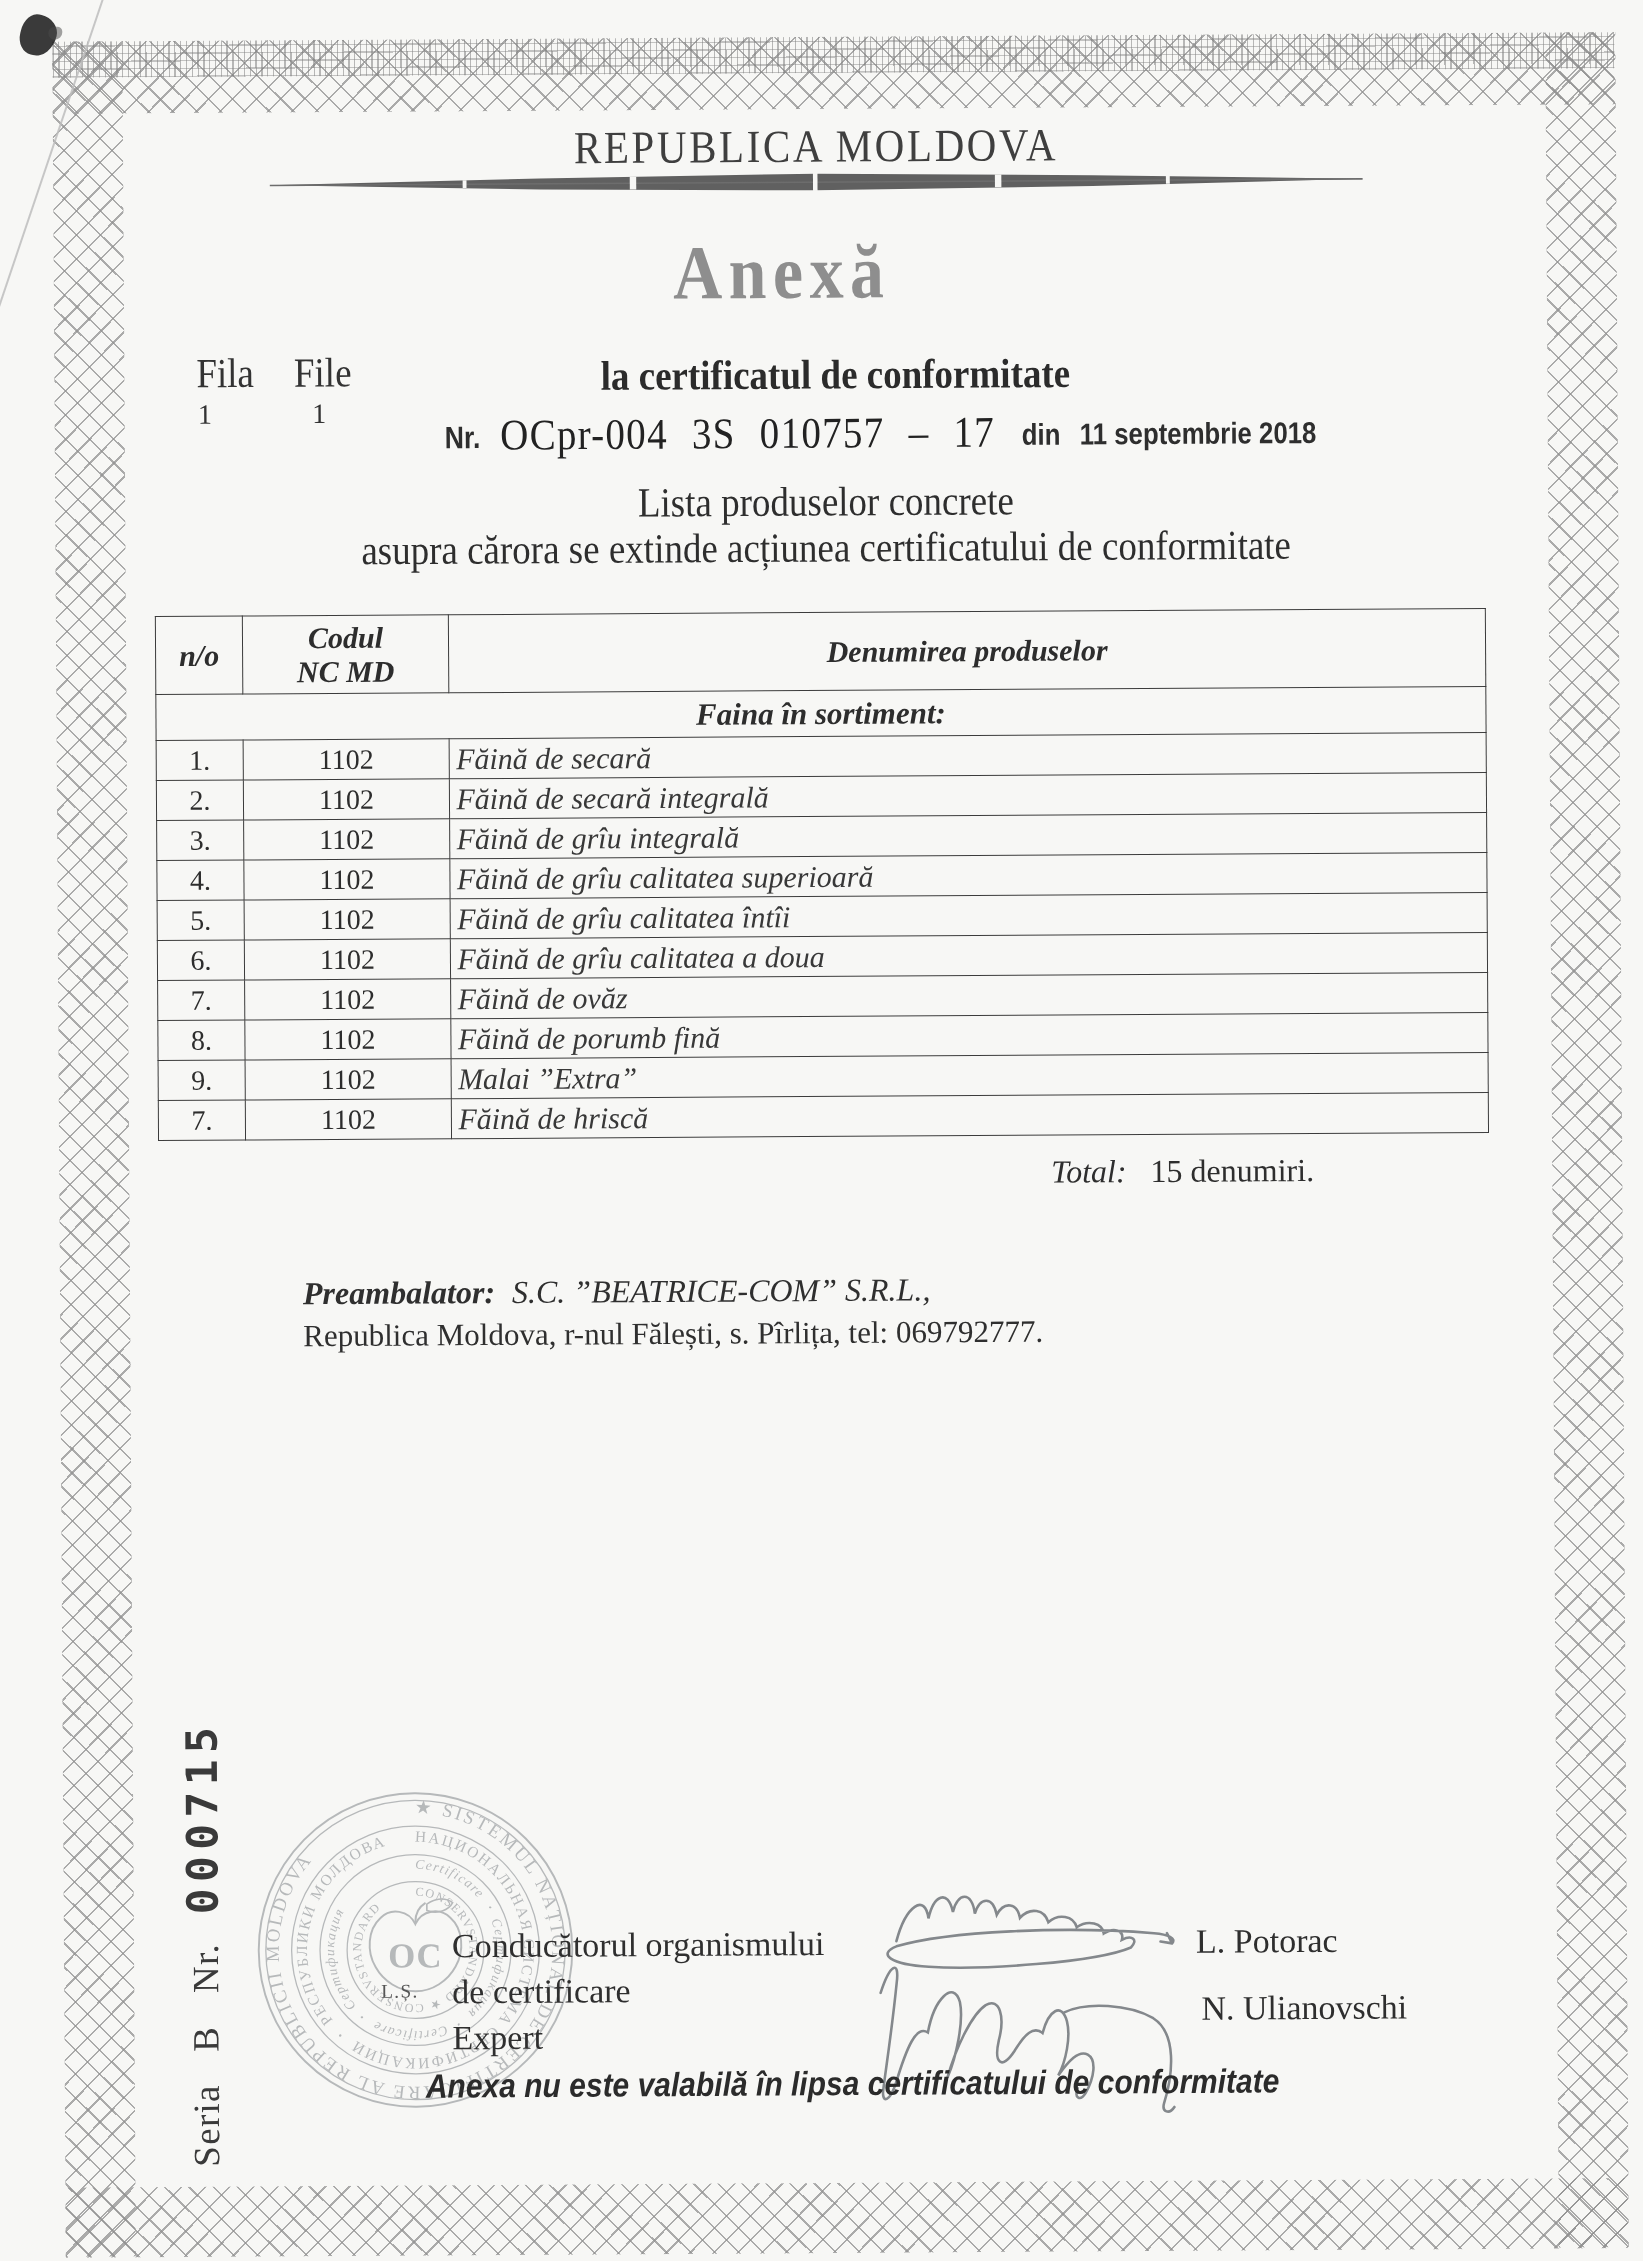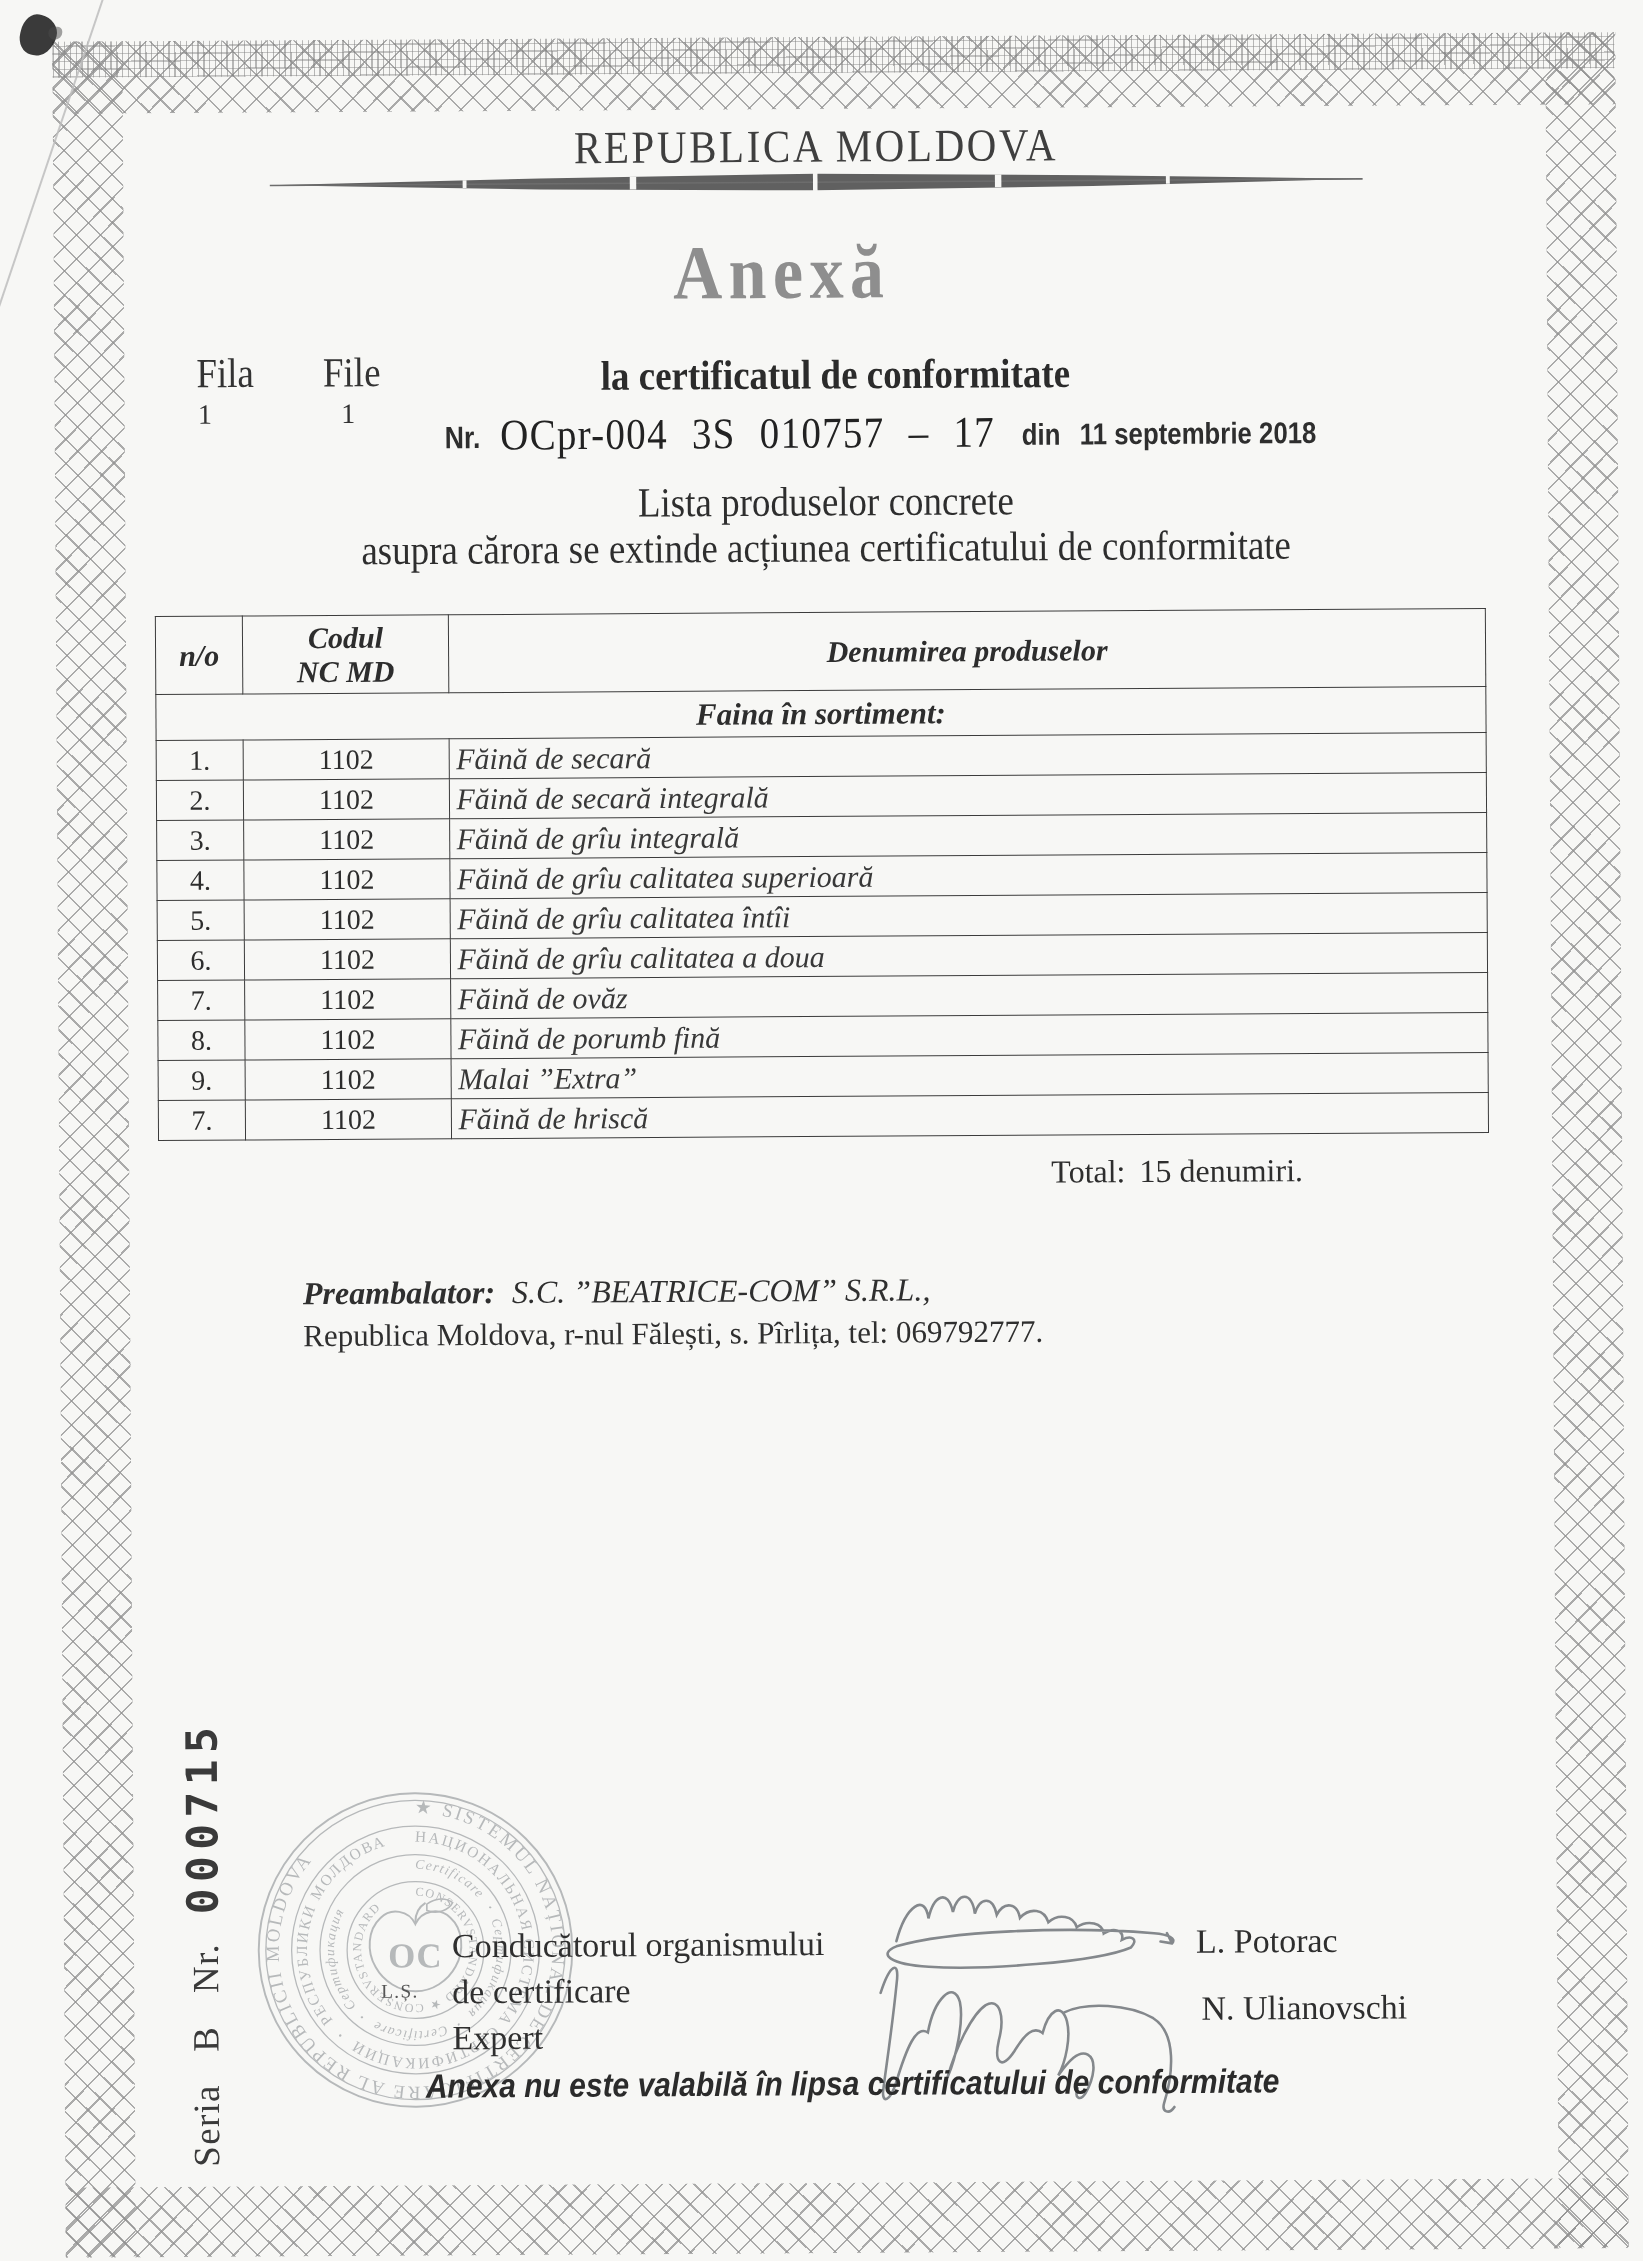--- a/index.html
+++ b/index.html
@@ -31,21 +31,21 @@
   .border-right{left:1552px;top:37px;width:70px;height:2215px;}
 
   
   .tall{display:inline-block;transform:scaleY(1.12);transform-origin:center;}
   .cond{font-family:"Liberation Sans",sans-serif;font-weight:bold;display:inline-block;transform:scaleX(.86);transform-origin:left center;}
   .center-line{left:0;right:0;text-align:center;}
 
   .country{top:122px;font-size:41px;letter-spacing:2.6px;color:#3f3f3f;}
   .anexa{top:233px;font-size:68px;font-weight:bold;color:#8e8e8e;letter-spacing:6.4px;}
 
-  .fila-block{left:201px;top:348px;display:flex;gap:69px;}
+  .fila-block{left:201px;top:348px;display:flex;gap:40px;}
   .fila-col{display:flex;flex-direction:column;}
   .fila-word{font-size:37px;color:#333;}
   .fila-num{font-size:28px;color:#333;margin-top:3.9px;margin-left:1.3px;}
 
   .subtitle{top:353px;font-size:37px;font-weight:bold;transform:translateX(18px);color:#2b2b2b;}
 
   .nrline{left:449px;top:410px;white-space:nowrap;display:flex;align-items:baseline;}
   .nr-prefix{font-size:31px;}
   .cert-no{font-size:39px;letter-spacing:1.3px;word-spacing:13px;margin-left:14px;color:#222;}
   .din{font-size:30px;margin-left:27px;}
@@ -64,21 +64,21 @@
   table.products col.c2{width:206px;}
   table.products td,table.products th{border:1.9px solid #3c3c3c;padding:0 6.4px;}
   tr.hdr th{height:77px;font-style:italic;font-weight:bold;font-size:30px;text-align:center;vertical-align:middle;}
   tr.group td{height:45px;font-style:italic;font-weight:bold;font-size:31px;text-align:center;}
   tr.prod td{height:39px;}
   td.no{text-align:center;font-size:28px;}
   td.code{text-align:center;font-size:28px;}
   td.pname{font-style:italic;font-size:30px;padding-left:17px;color:#383838;}
 
   .total-line{left:1051px;top:1155px;font-size:32px;white-space:nowrap;}
-  .total-label{margin-right:14px;}
+  .total-label{font-style:italic;margin-right:24px;}
 
   .preamb1{left:302px;top:1272px;font-size:32px;font-style:italic;white-space:nowrap;color:#2f2f2f;}
   .preamb-label{font-weight:600;margin-right:17px;}
   .preamb2{left:302px;top:1315px;font-size:31px;font-style:normal;white-space:nowrap;color:#2f2f2f;}
 
   
   .serial{
     left:173px;top:2163px;transform:rotate(-90deg);transform-origin:0 0;
     white-space:nowrap;color:#3a3a3a;
   }

